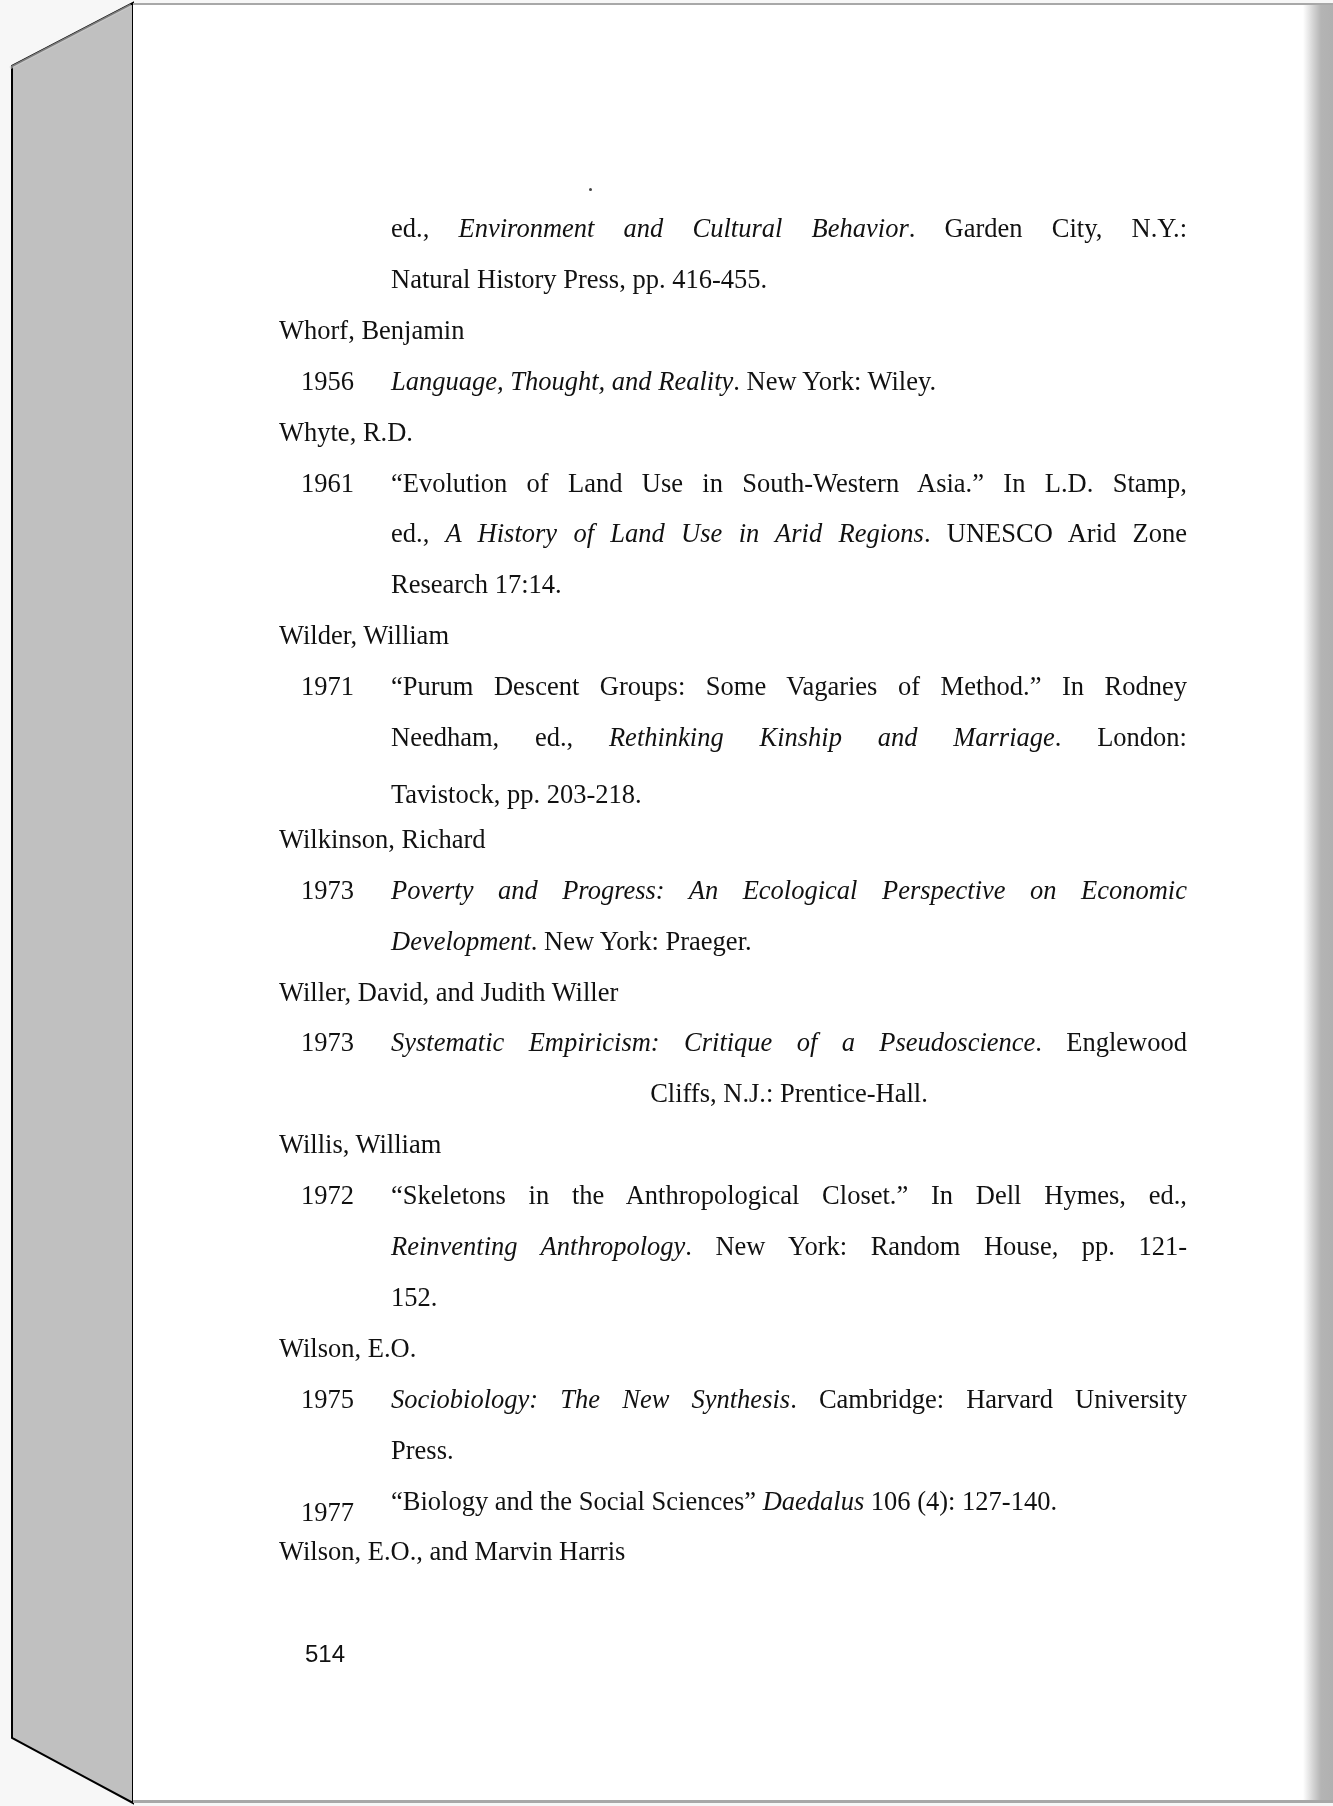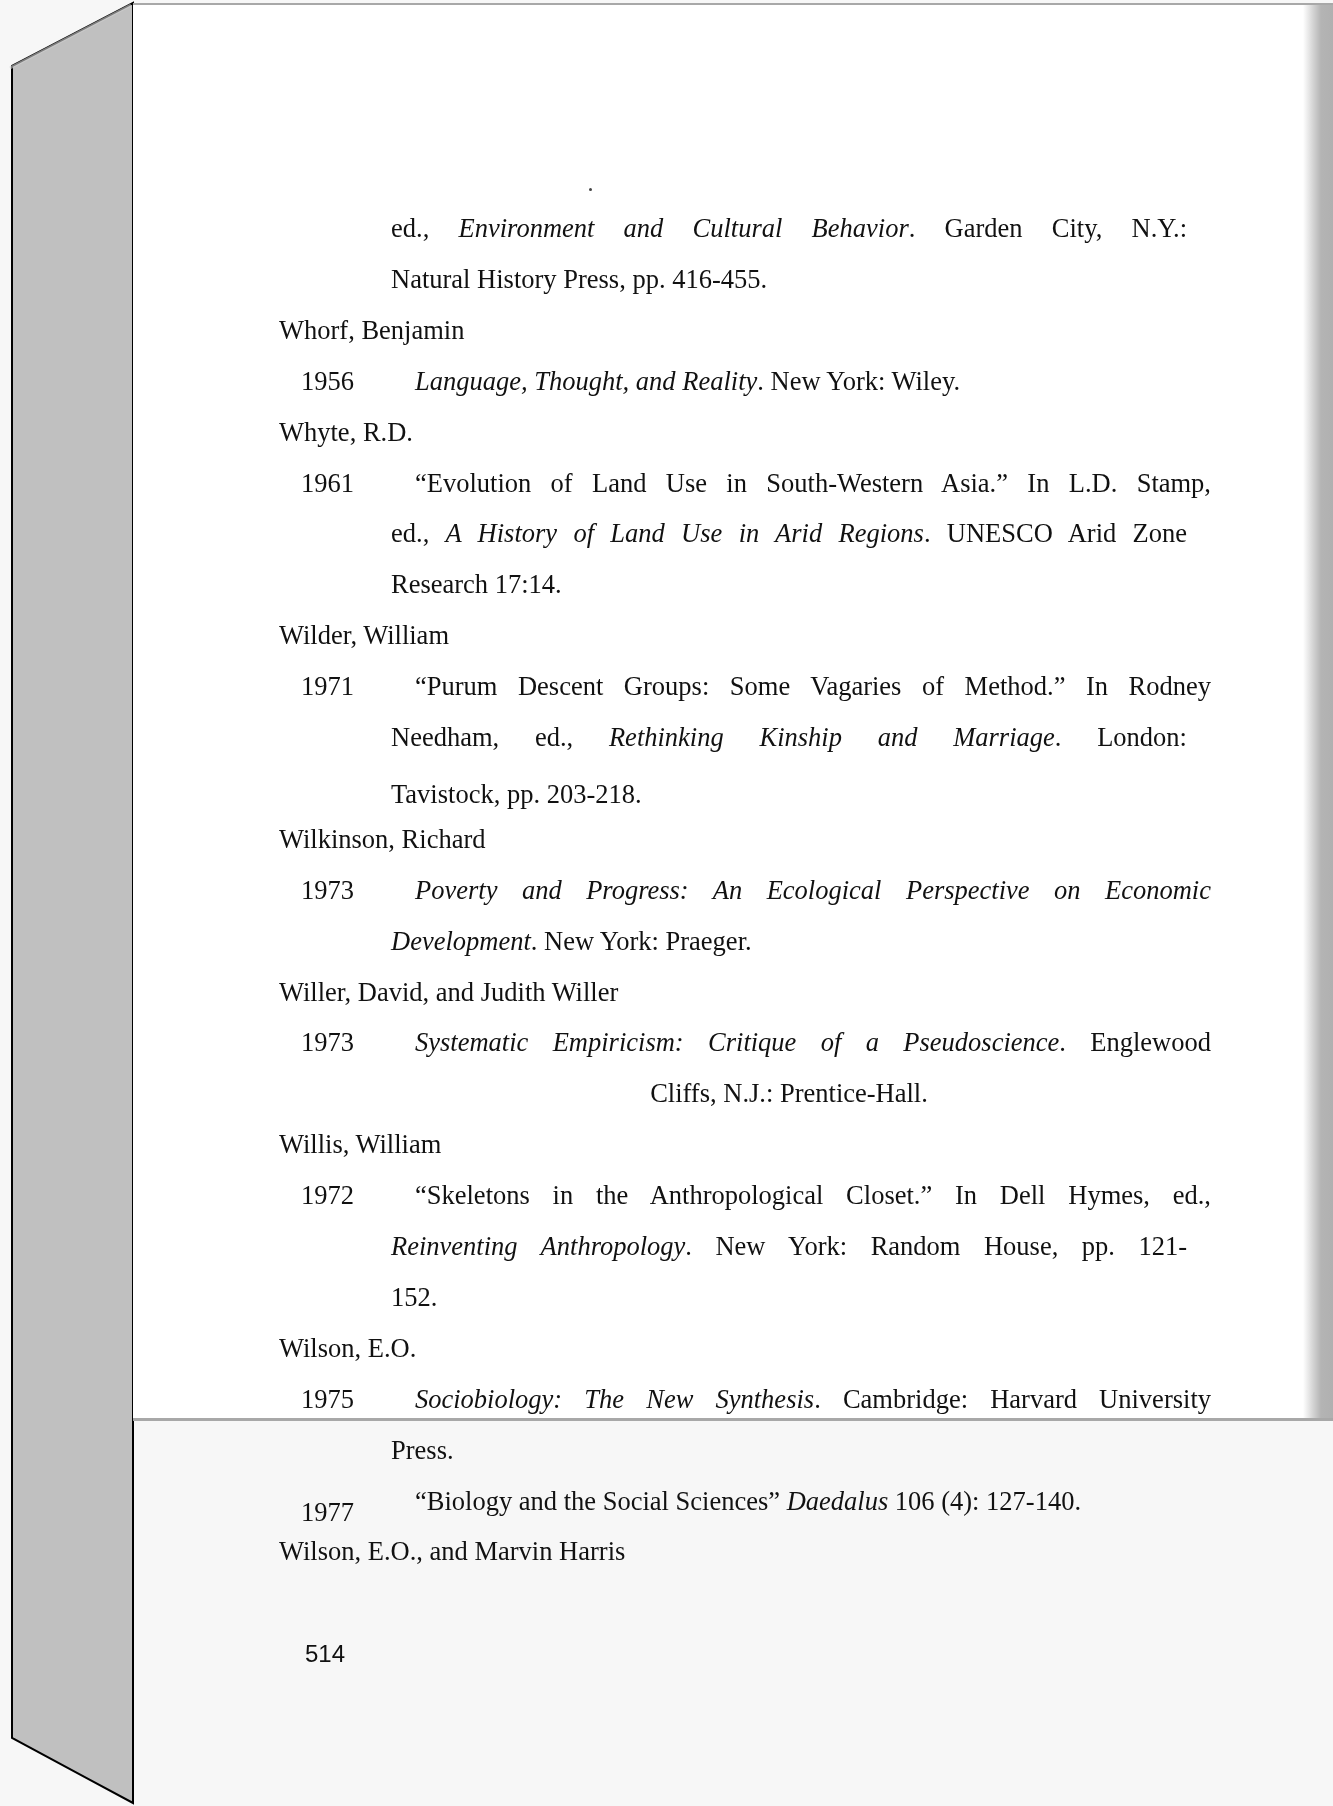--- a/index.html
+++ b/index.html
@@ -6,21 +6,21 @@
   body {
     width: 1333px; height: 1806px; position: relative; overflow: hidden;
     background: #f7f7f7;
     font-family: "Liberation Serif", serif;
     color: #111;
   }
   #spine {
     position: absolute; left: 0; top: 0; width: 140px; height: 1806px;
   }
   #page {
-    position: absolute; left: 133px; top: 3px; width: 1200px; height: 1418px;
+    position: absolute; left: 133px; top: 3px; width: 1200px; height: 1800px;
     background: #ffffff;
     border-top: 2px solid #a8a8a8;
     border-bottom: 3px solid #a8a8a8;
     box-sizing: border-box;
   }
   #page-shadow {
     position: absolute; right: 0; top: 0; width: 30px; height: 100%;
     background: linear-gradient(to right, #ffffff 0%, #d2d2d2 35%, #b4b4b4 60%, #b0b0b0 100%);
   }
   .line {
@@ -31,21 +31,21 @@
     height: 30px;
   }
   .just {
     text-align: justify;
     text-align-last: justify;
     white-space: normal;
   }
   .author { left: 146px; }
   .year { left: 168px; width: 70px; }
   .cont { left: 258px; width: 796px; }
-  .first { left: 258px; width: 796px; margin-left: 24px; }
+  .first { left: 258px; width: 796px; }
   .noj { white-space: nowrap; }
   em { font-style: italic; }
   #page-number {
     position: absolute; left: 172px; top: 1635px;
     font-family: "Liberation Sans", sans-serif; font-size: 24px;
   }
   .speck { position: absolute; width: 3px; height: 3px; background: #444; border-radius: 50%; }
 </style>
 </head>
 <body>

